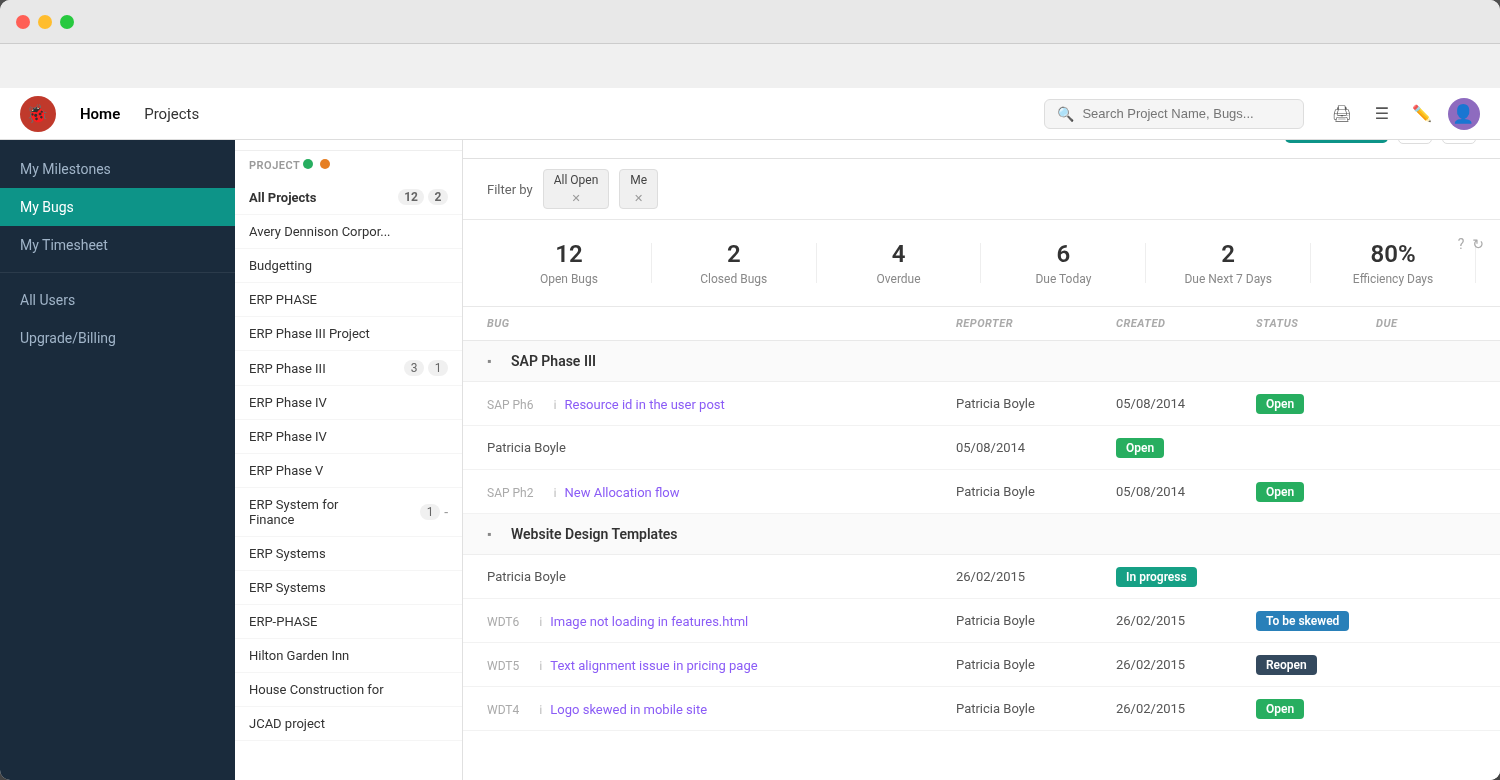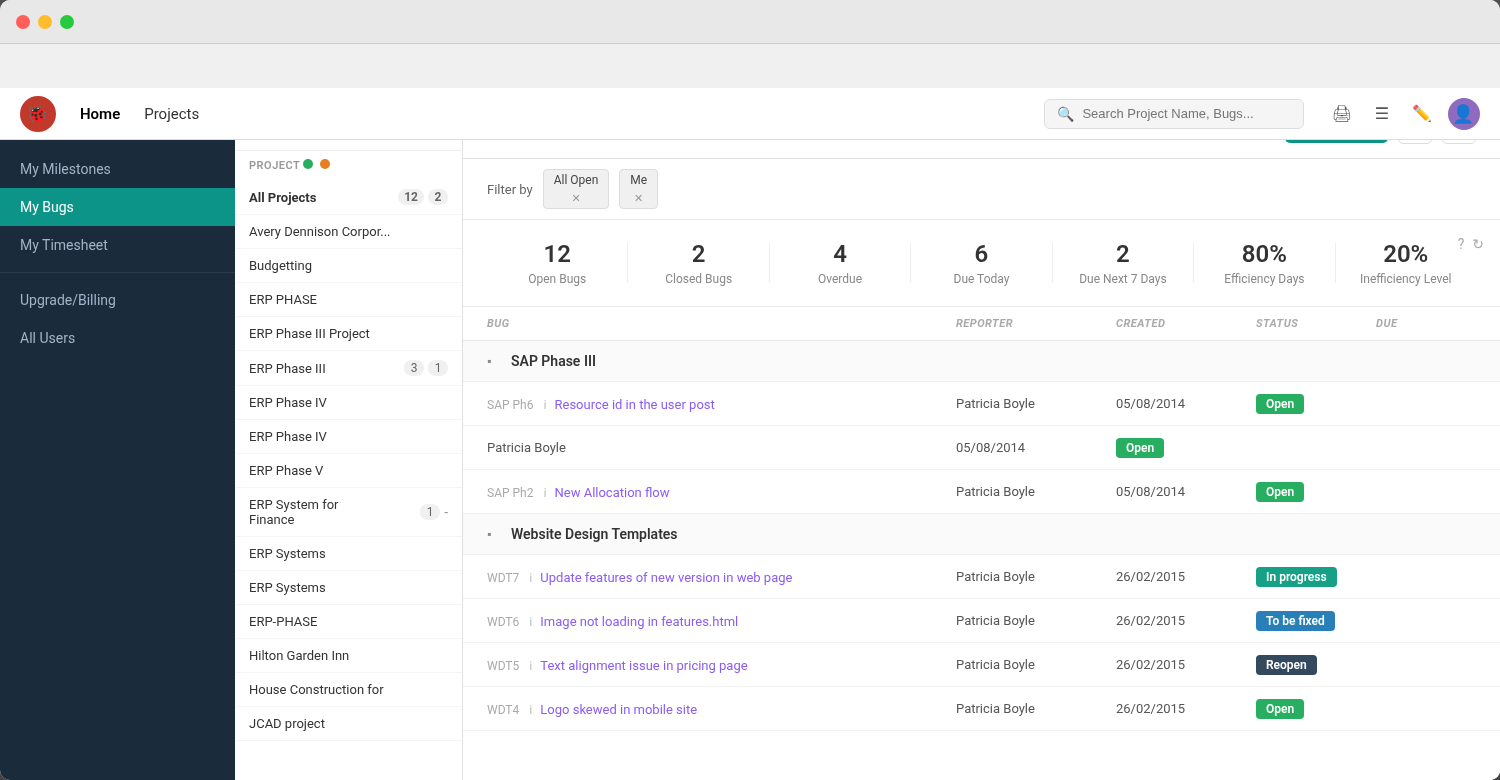--- a/index.html
+++ b/index.html
@@ -76,21 +76,21 @@
     
     .table-section { background: #fff; margin: 0; flex: 1; }
     .table-header { display: grid; grid-template-columns: 1fr 160px 140px 120px 100px; padding: 10px 24px; border-bottom: 1px solid #e8e8e8; font-style: italic; }
     .table-col-header { font-size: 11px; font-weight: 700; color: #aaa; text-transform: uppercase; letter-spacing: 0.5px; }
     
     .group-header { display: flex; align-items: center; gap: 8px; padding: 12px 24px; background: #fafafa; border-bottom: 1px solid #eeeeee; cursor: pointer; }
     .group-toggle { color: #888; font-size: 12px; width: 16px; }
     .group-name { font-size: 14px; font-weight: 600; color: #333; }
     
     .bug-row { display: grid; grid-template-columns: 1fr 160px 140px 120px 100px; padding: 11px 24px; border-bottom: 1px solid #f2f2f2; align-items: center; background: #fff; }
-    .bug-id { font-size: 12px; color: #aaa; margin-right: 6px; }
+    .bug-id { font-size: 12px; color: #aaa; margin-right: 16px; }
     .bug-info-icon { color: #bbb; font-size: 12px; margin-right: 4px; }
     .bug-title { font-size: 13px; color: #8b5cf6; cursor: pointer; text-decoration: none; }
     .reporter-name { font-size: 13px; color: #555; }
     .created-date { font-size: 13px; color: #555; }
     .status-badge { display: inline-block; padding: 3px 10px; border-radius: 4px; font-size: 12px; font-weight: 600; color: #fff; }
     .status-open { background: #27ae60; }
     .status-in-progress { background: #16a085; }
     .status-to-be-fixed { background: #2980b9; }
     .status-reopen { background: #34495e; }
     .due-date { font-size: 13px; color: #555; }
@@ -138,24 +138,24 @@
         <span>My Milestones</span>
       </div>
       <div class="sidebar-item active">
         <span>My Bugs</span>
       </div>
       <div class="sidebar-item">
         <span>My Timesheet</span>
       </div>
       <div class="sidebar-divider"></div>
       <div class="sidebar-item">
+        <span>All Users</span>
+      </div>
+      <div class="sidebar-item">
         <span>Upgrade/Billing</span>
-      </div>
-      <div class="sidebar-item">
-        <span>All Users</span>
       </div>
     </div>
 
     <div class="project-panel scrollbar-panel">
       <div class="project-search">
         <input type="text" style="width: 100%; padding: 7px 10px; border: 1px solid rgb(221, 221, 221); border-radius: 5px; font-size: 12px; outline: none; color: rgb(85, 85, 85);" placeholder="Search Project Name">
       </div>
       <div class="project-header">
         <span style="flex:1;">Project</span>
         <span style="width:10px;height:10px;background:#27ae60;border-radius:50%;display:inline-block;margin-right:4px;"></span>
@@ -279,24 +279,20 @@
         <div class="stat-item">
           <div class="stat-number">2</div>
           <div class="stat-label">Due Next 7 Days</div>
         </div>
         <div class="stat-divider"></div>
         <div class="stat-item">
           <div class="stat-number">80%</div>
           <div class="stat-label">Efficiency Days</div>
         </div>
         <div class="stat-divider"></div>
-        <div class="stat-item">
-          <div class="stat-number">20%</div>
-          <div class="stat-label">Inefficiency Level</div>
-        </div>
       </div>
 
       <div class="table-section">
 
         <div class="table-header">
           <div class="table-col-header">BUG</div>
           <div class="table-col-header">REPORTER</div>
           <div class="table-col-header">CREATED</div>
           <div class="table-col-header">STATUS</div>
           <div class="table-col-header">DUE</div>
@@ -333,39 +329,34 @@
           <div class="created-date">05/08/2014</div>
           <div><span class="status-badge status-open">Open</span></div>
           <div class="due-date"></div>
         </div>
 
         <div class="group-header">
           <span class="group-toggle">▪</span>
           <span class="group-name">Website Design Templates</span>
         </div>
         <div class="bug-row">
-          <div>
-            <span class="bug-id">WDT7</span>
-            <span class="bug-info-icon">ℹ</span>
-            <a class="bug-title">Update features of new version in web page</a>
-          </div>
           <div class="reporter-name">Patricia Boyle</div>
           <div class="created-date">26/02/2015</div>
           <div><span class="status-badge status-in-progress">In progress</span></div>
           <div class="due-date"></div>
         </div>
         <div class="bug-row">
           <div>
             <span class="bug-id">WDT6</span>
             <span class="bug-info-icon">ℹ</span>
             <a class="bug-title">Image not loading in features.html</a>
           </div>
           <div class="reporter-name">Patricia Boyle</div>
           <div class="created-date">26/02/2015</div>
-          <div><span class="status-badge status-to-be-fixed">To be fixed</span></div>
+          <div><span class="status-badge status-to-be-fixed">To be skewed</span></div>
           <div class="due-date"></div>
         </div>
         <div class="bug-row">
           <div>
             <span class="bug-id">WDT5</span>
             <span class="bug-info-icon">ℹ</span>
             <a class="bug-title">Text alignment issue in pricing page</a>
           </div>
           <div class="reporter-name">Patricia Boyle</div>
           <div class="created-date">26/02/2015</div>

